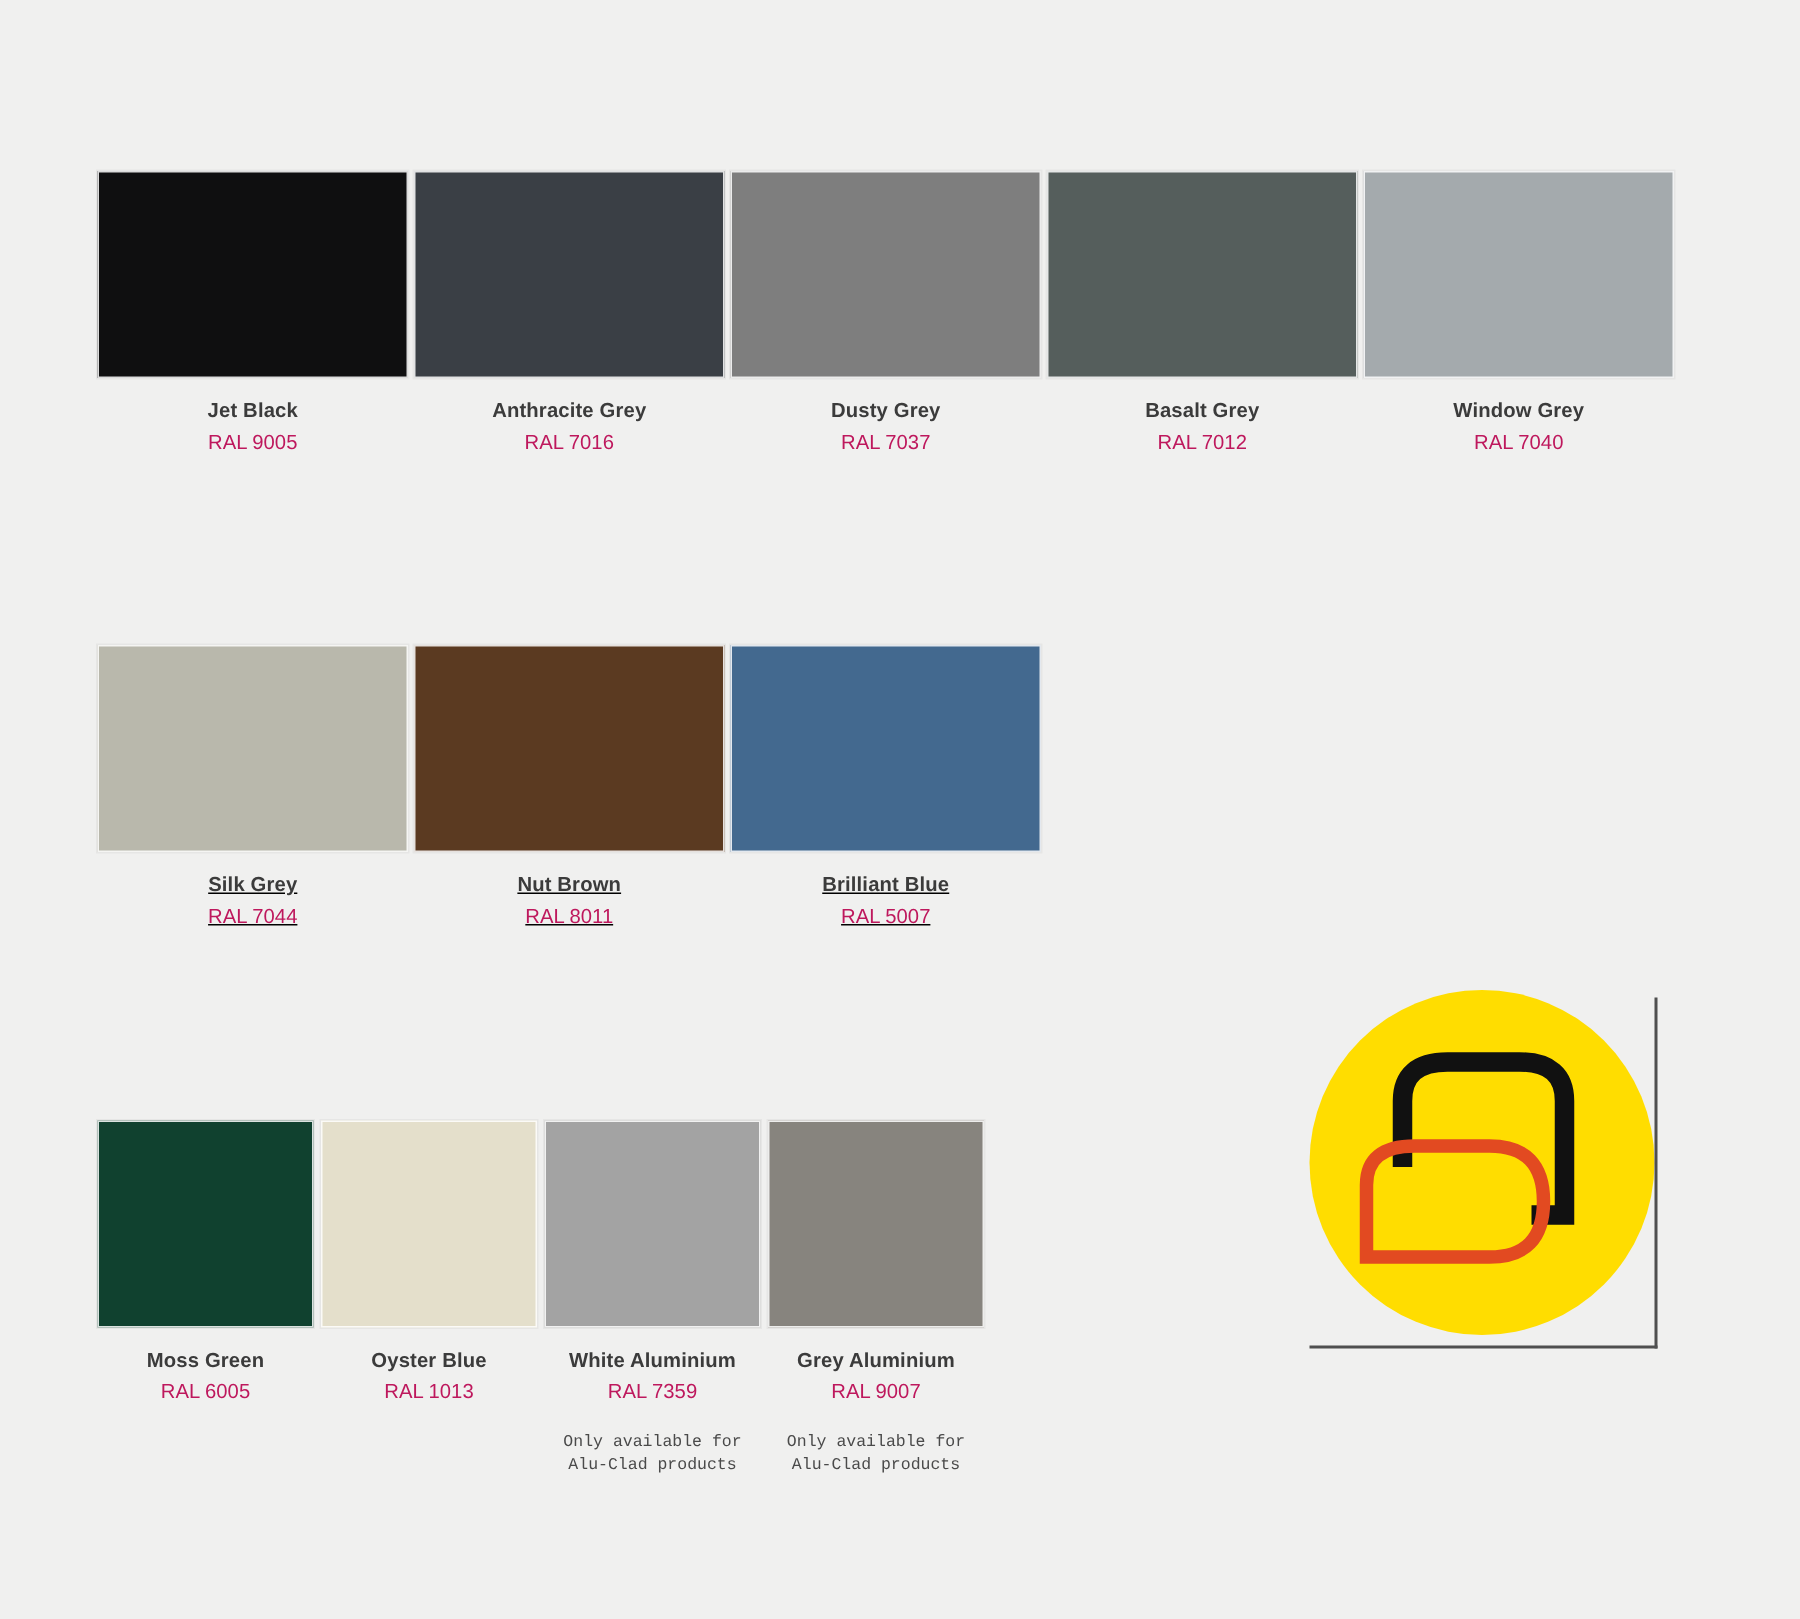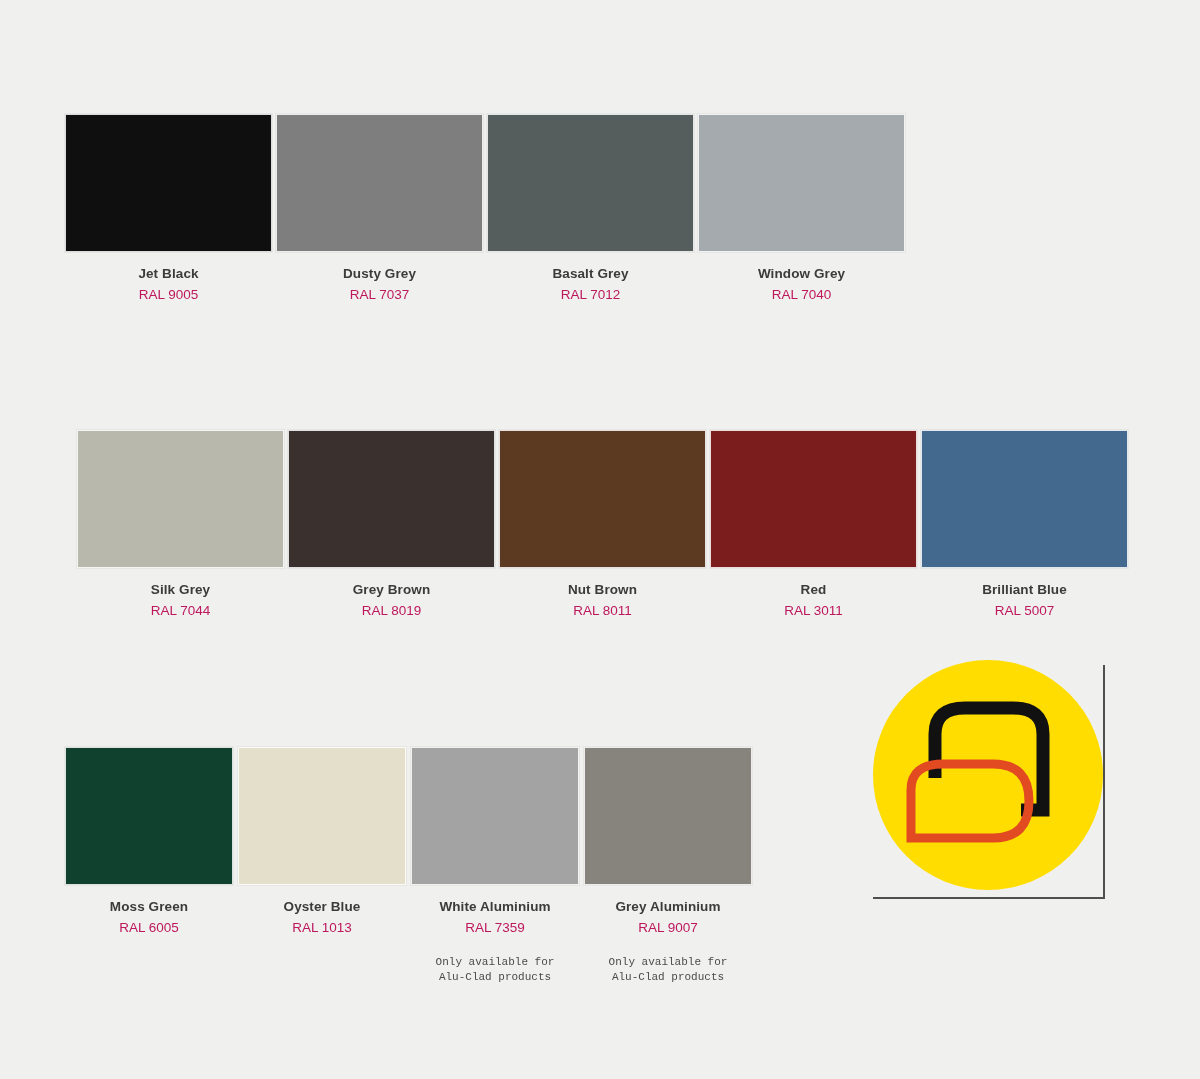--- a/index.html
+++ b/index.html
@@ -22,40 +22,40 @@
   }
 
   
   .row {
     position: absolute;
     display: flex;
     align-items: flex-start;
   }
 
   .row-1 { left: 65px; top: 114px; }
-  .row-2 { left: 77px; top: 430px; }
+  .row-2 { left: 65px; top: 430px; text-decoration: underline; }
   .row-3 { left: 65px; top: 747px; }
 
   .swatch-cell {
     display: flex;
     flex-direction: column;
     align-items: center;
     box-sizing: border-box;
   }
 
   .row-1 .swatch-cell,
   .row-2 .swatch-cell {
     width: 207px;
     margin-right: 4px;
   }
   .row-1 .swatch-cell:last-child,
   .row-2 .swatch-cell:last-child { margin-right: 0; }
 
   .row-3 .swatch-cell {
-    width: 168px;
+    width: 144px;
     margin-right: 5px;
   }
   .row-3 .swatch-cell:last-child { margin-right: 0; }
 
   .chip {
     width: 100%;
     box-sizing: border-box;
     border: 1px solid rgba(255,255,255,0.85);
     box-shadow: 0 0 0 1px rgba(0,0,0,0.04);
   }
@@ -138,20 +138,25 @@
 
 <div class="sheet">
 
   <div class="row row-1">
       <div class="swatch-cell">
         <div class="chip" style="background: rgb(15, 15, 16);"></div>
         <div class="chip-name">Jet Black</div>
         <div class="chip-code">RAL 9005</div>
       </div>
       <div class="swatch-cell">
+        <div class="chip" style="background: rgb(58, 63, 69);"></div>
+        <div class="chip-name">Anthracite Grey</div>
+        <div class="chip-code">RAL 7016</div>
+      </div>
+      <div class="swatch-cell">
         <div class="chip" style="background: rgb(126, 126, 126);"></div>
         <div class="chip-name">Dusty Grey</div>
         <div class="chip-code">RAL 7037</div>
       </div>
       <div class="swatch-cell">
         <div class="chip" style="background: rgb(85, 94, 92);"></div>
         <div class="chip-name">Basalt Grey</div>
         <div class="chip-code">RAL 7012</div>
       </div>
       <div class="swatch-cell">
@@ -160,33 +165,23 @@
         <div class="chip-code">RAL 7040</div>
       </div>
     </div>
   <div class="row row-2">
       <div class="swatch-cell">
         <div class="chip" style="background: rgb(185, 184, 172);"></div>
         <div class="chip-name">Silk Grey</div>
         <div class="chip-code">RAL 7044</div>
       </div>
       <div class="swatch-cell">
-        <div class="chip" style="background: rgb(58, 49, 47);"></div>
-        <div class="chip-name">Grey Brown</div>
-        <div class="chip-code">RAL 8019</div>
-      </div>
-      <div class="swatch-cell">
         <div class="chip" style="background: rgb(91, 58, 33);"></div>
         <div class="chip-name">Nut Brown</div>
         <div class="chip-code">RAL 8011</div>
-      </div>
-      <div class="swatch-cell">
-        <div class="chip" style="background: rgb(123, 29, 29);"></div>
-        <div class="chip-name">Red</div>
-        <div class="chip-code">RAL 3011</div>
       </div>
       <div class="swatch-cell">
         <div class="chip" style="background: rgb(67, 105, 143);"></div>
         <div class="chip-name">Brilliant Blue</div>
         <div class="chip-code">RAL 5007</div>
       </div>
     </div>
   <div class="row row-3">
       <div class="swatch-cell">
         <div class="chip" style="background: rgb(16, 65, 47);"></div>

